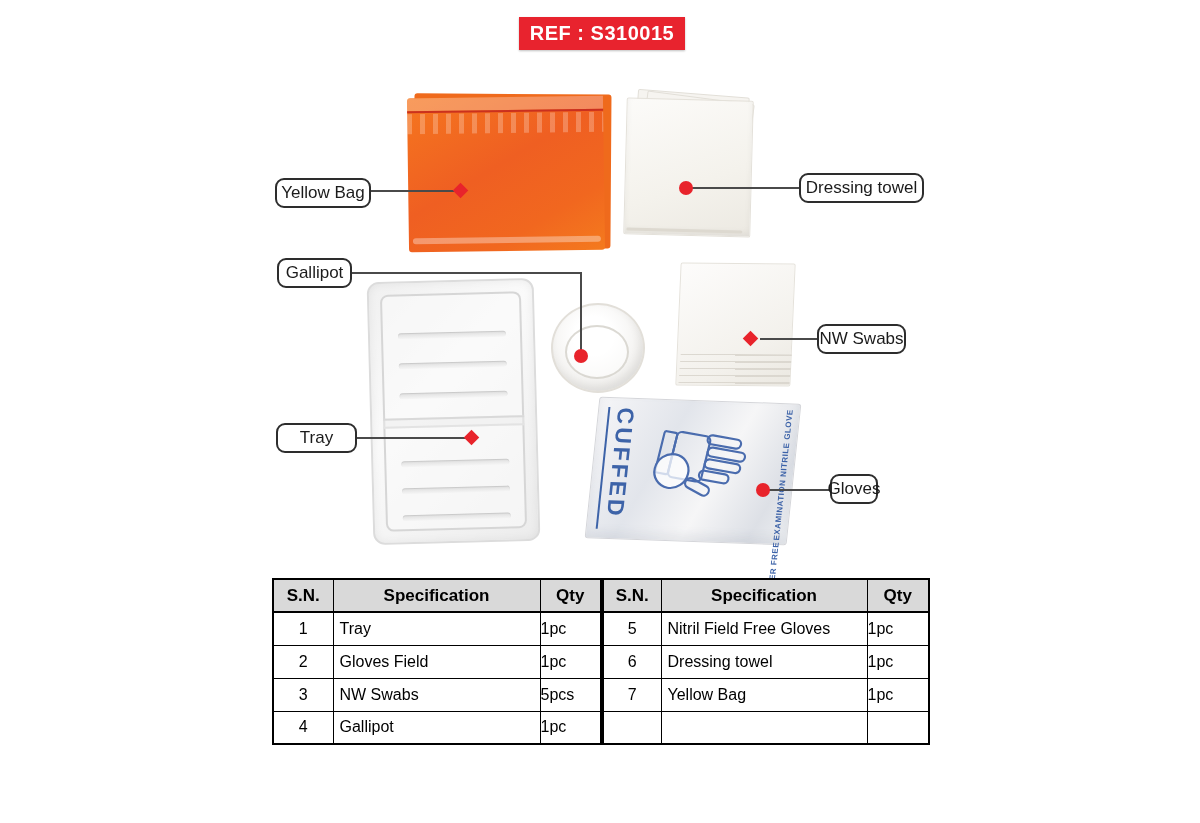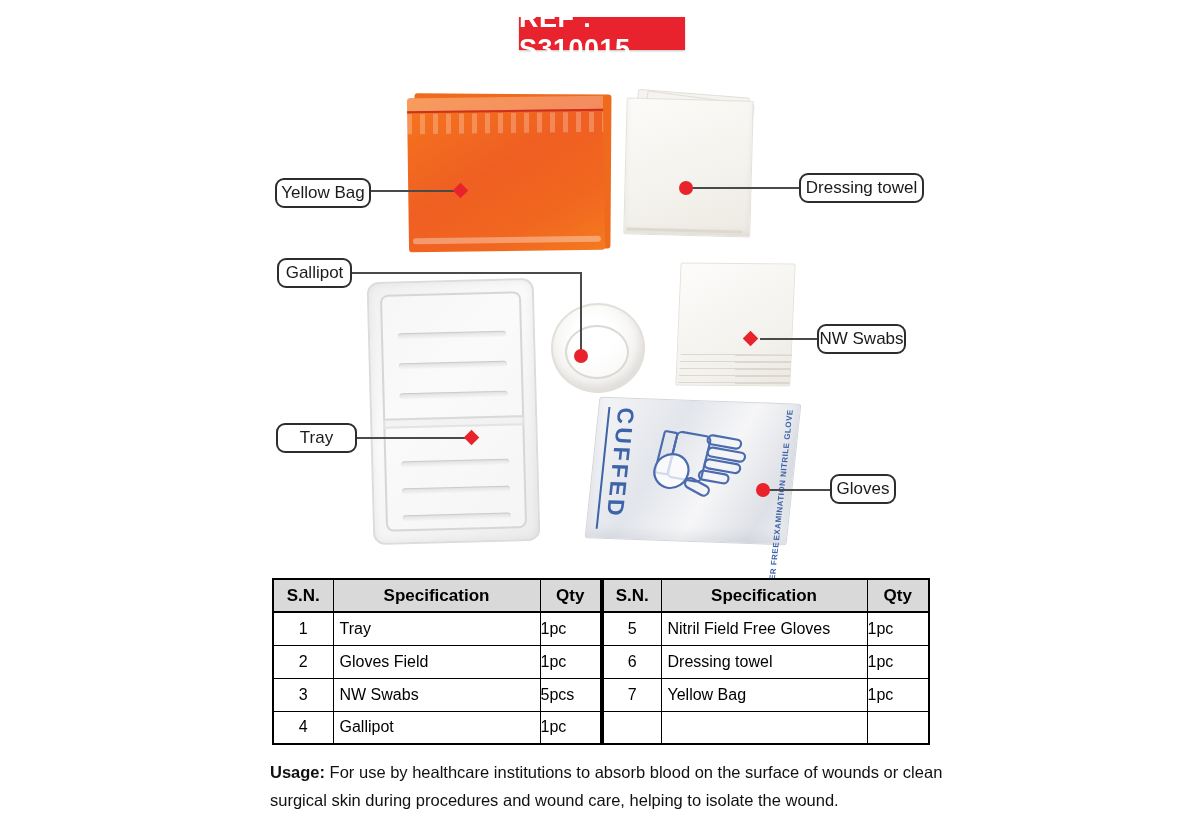--- a/index.html
+++ b/index.html
@@ -3,37 +3,37 @@
 <meta charset="utf-8">
 <style>
   * { margin:0; padding:0; box-sizing:border-box; }
   body { background:#fff; font-family:"Liberation Sans", sans-serif; }
   .page { position:relative; width:1200px; height:823px; background:#fff; overflow:hidden; }
 
   
   .ref-badge {
     position:absolute; left:519px; top:17px; width:166px; height:33px;
     background:#e8232e; border-radius:0; color:#fff;
-    font-size:27px; font-weight:bold; letter-spacing:.5px;
+    font-size:20px; font-weight:bold; letter-spacing:.5px;
     display:flex; align-items:center; justify-content:center;
     box-shadow:0 1px 2px rgba(0,0,0,.25);
   }
 
   
   .callout {
     position:absolute; background:#fff; border:2px solid #2d2d2d; border-radius:9px;
     font-size:17px; color:#1b1b1b; display:flex; align-items:center; justify-content:center;
     padding:0 10px; height:30px; z-index:6; white-space:nowrap;
   }
   .lbl-yellow-bag     { left:275px; top:178px; width:96px;  }
   .lbl-gallipot       { left:277px; top:258px; width:75px;  }
   .lbl-tray           { left:276px; top:423px; width:81px;  }
   .lbl-dressing-towel { left:799px; top:173px; width:125px; }
   .lbl-nw-swabs       { left:817px; top:324px; width:89px;  }
-  .lbl-gloves         { left:830px; top:474px; width:66px;  }
+  .lbl-gloves         { left:830px; top:474px; width:48px;  }
 
   
   .line { position:absolute; background:#4a4a4a; z-index:5; }
   .line.h { height:2px; }
   .line.v { width:2px; }
   .marker { position:absolute; background:#e8232b; z-index:6; }
   .marker.circle  { width:14px; height:14px; border-radius:50%; }
   .marker.diamond { width:11px; height:11px; transform:rotate(45deg); }
 
   
@@ -312,15 +312,14 @@
       <td class="qty">1pc</td>
     </tr>
     <tr>
       <td class="sn"></td>
       <td class="spec"></td>
       <td class="qty"></td>
     </tr>
   </tbody>
     </table>
 
-  <p class="usage"><b>Usage:</b><span> For use by healthcare institutions to absorb blood on the surface of wounds or clean surgical skin during procedures and wound care, helping to isolate the wound.</span></p>
 
 </div>
 
 </body></html>

